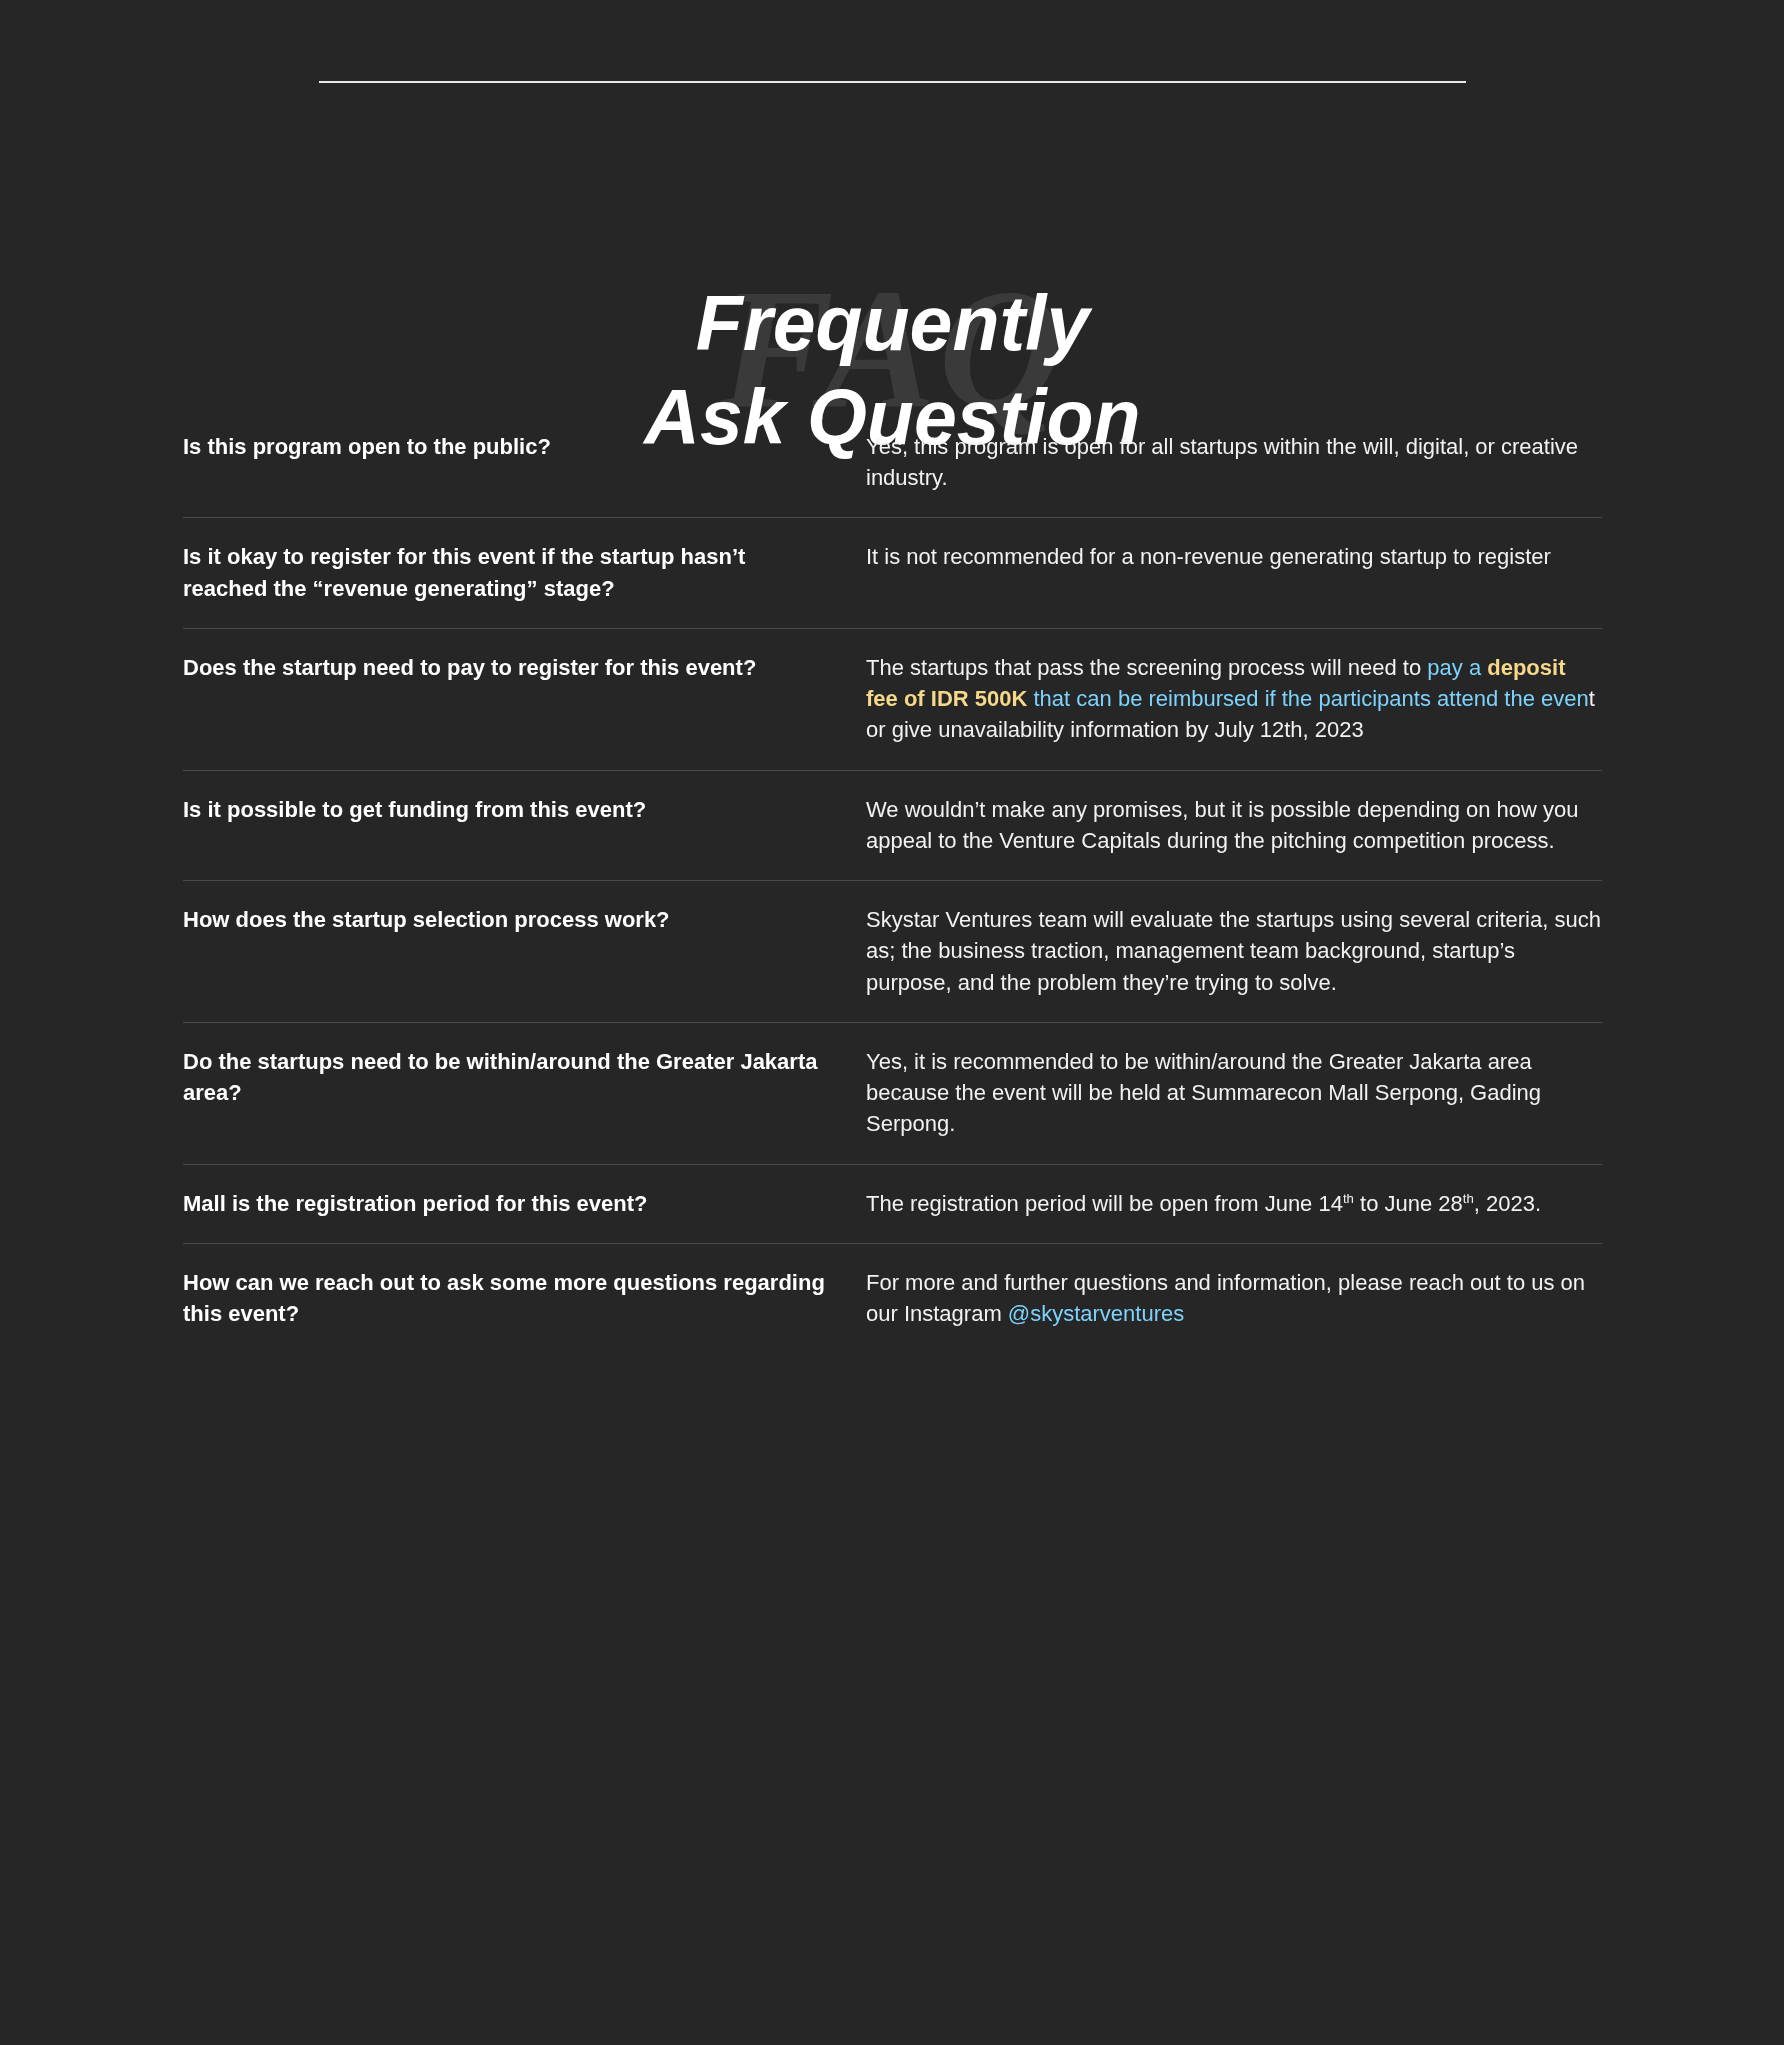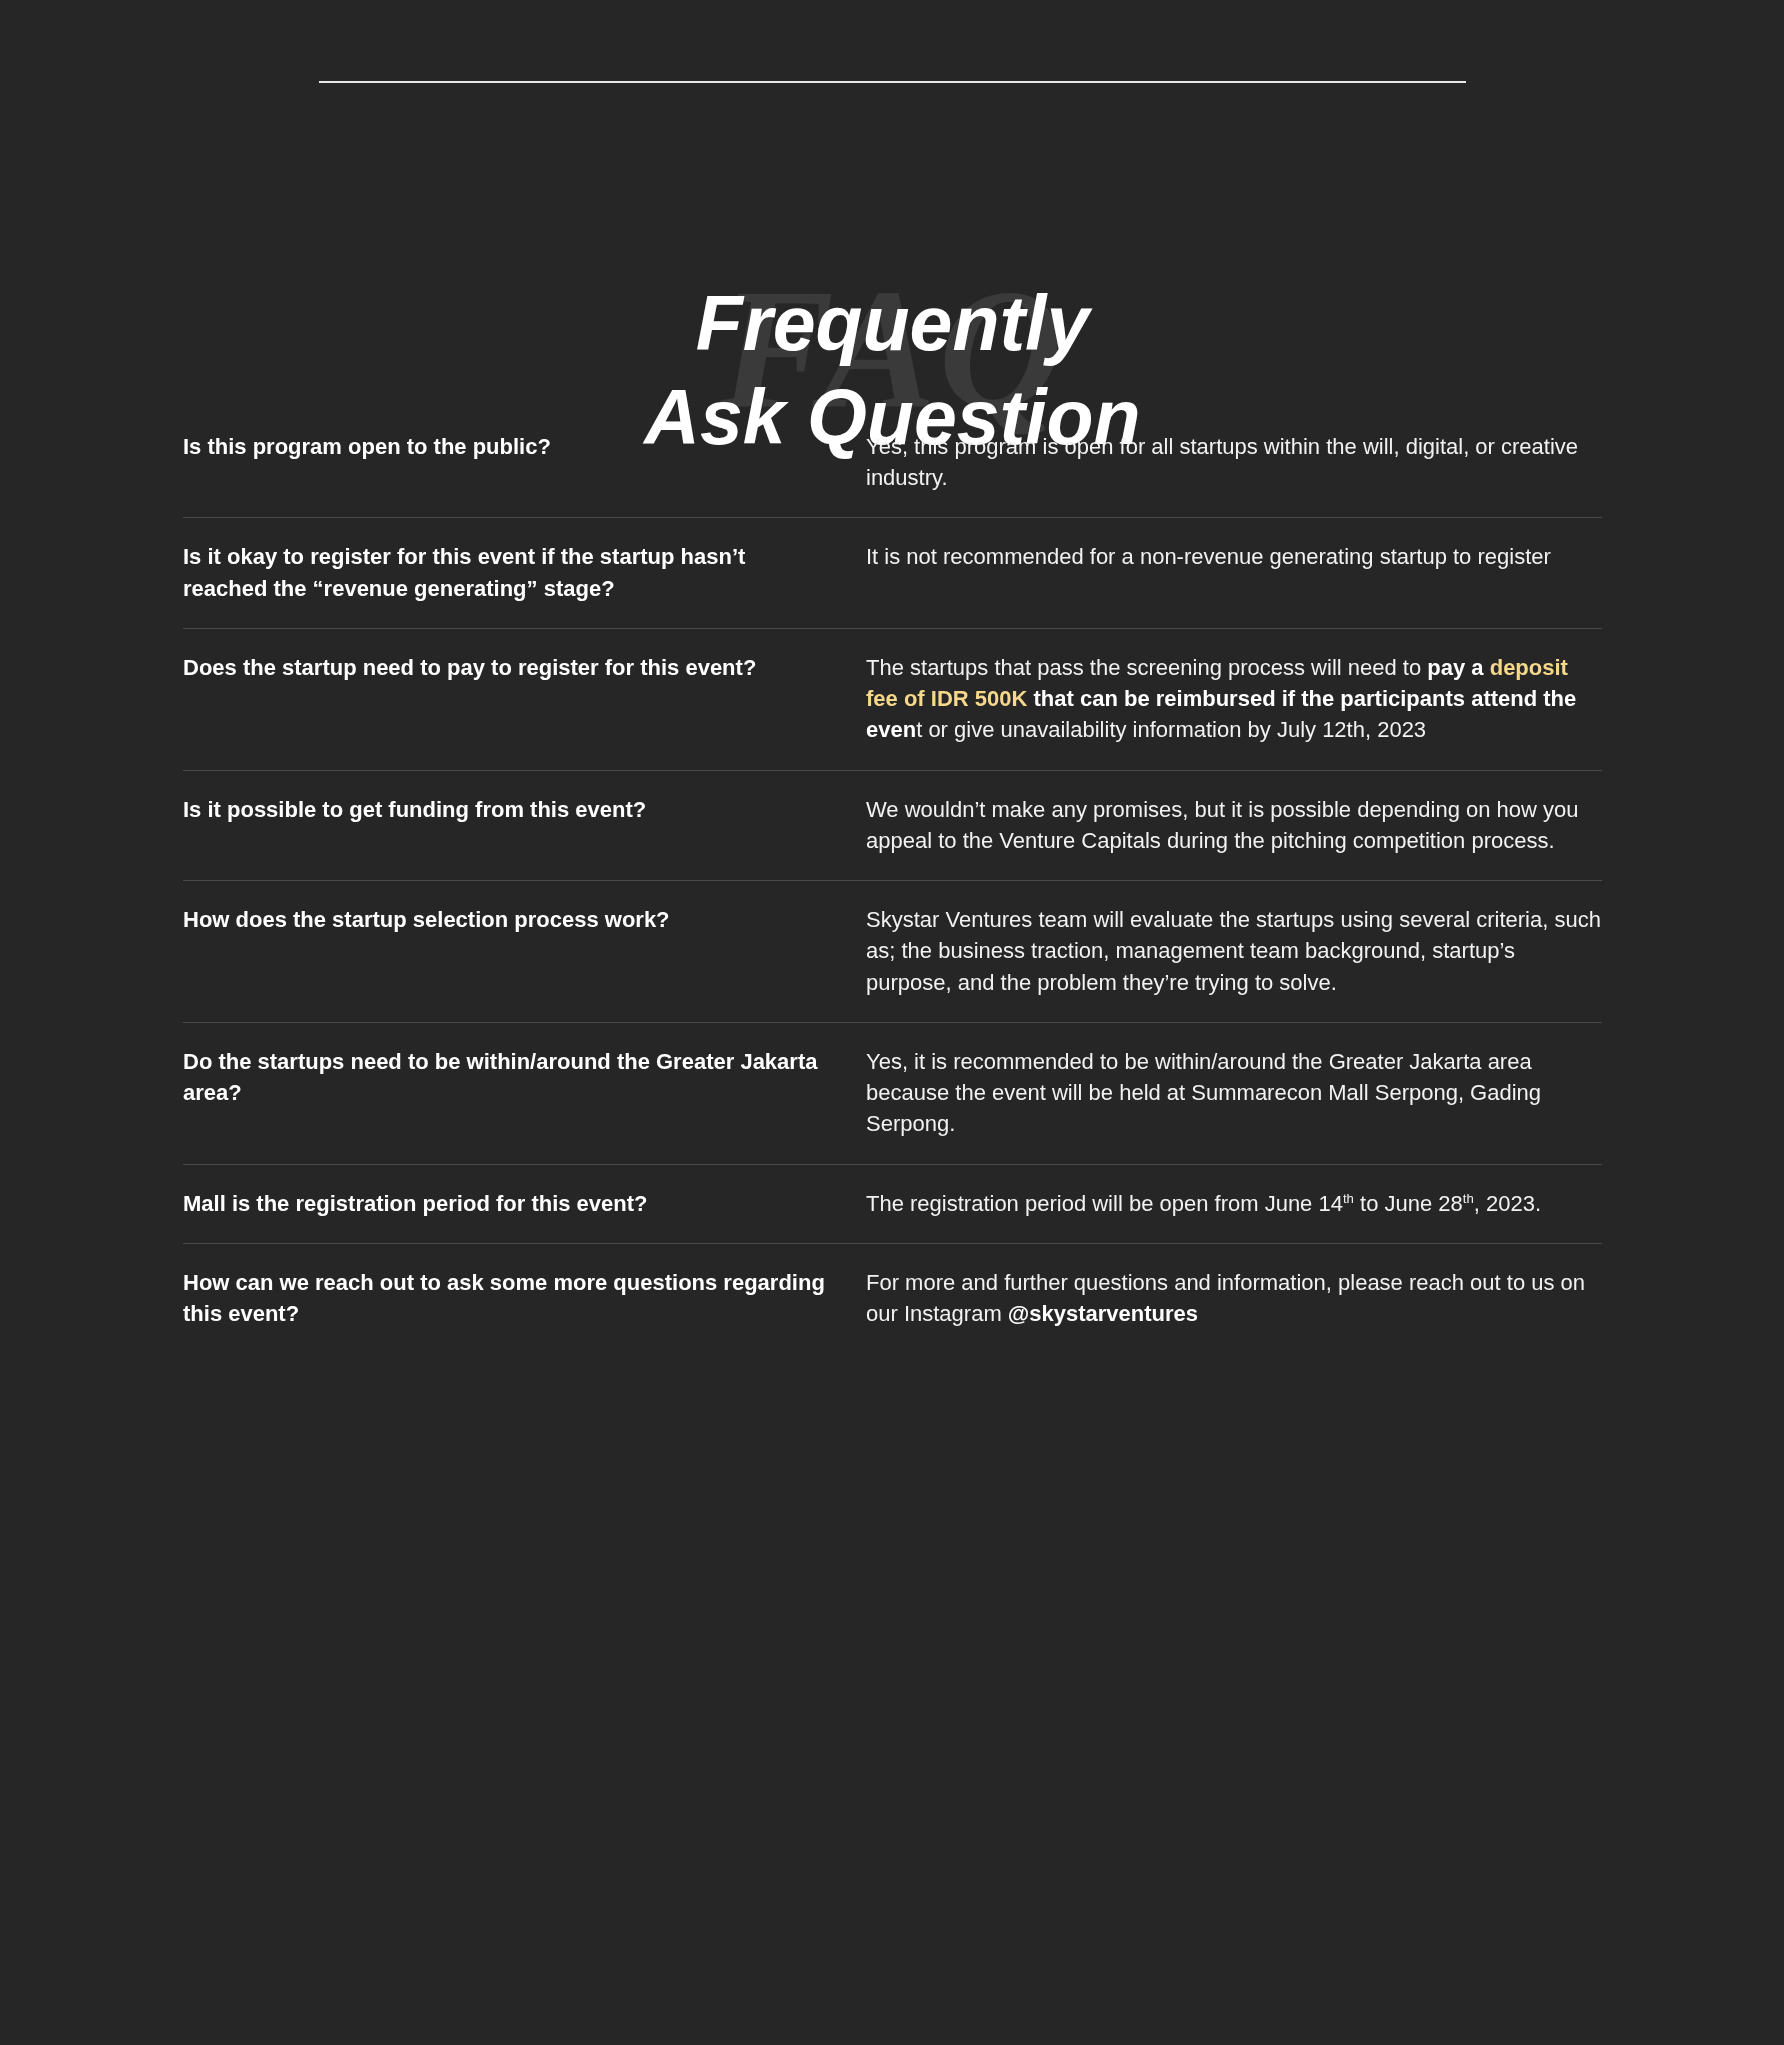--- a/index.html
+++ b/index.html
@@ -96,21 +96,21 @@
     color: #ffffff;
   }
   .faq-a {
     width: 736px;
     box-sizing: border-box;
     font-size: 22px;
     font-weight: 400;
     line-height: 1.42;
     color: #f2f2f2;
   }
-  .faq-a b { font-weight: 700; color: #ffffff; }
+  .faq-a b { font-weight: 400; color: #7dd3fc; }
   .faq-a .hl { font-weight: 700; color: #f5d88a; }
   .faq-a sup { font-size: 0.6em; vertical-align: super; }
 </style>
 </head>
 <body>
 
 <div class="page">
 
   <div class="top-rule"></div>
 

